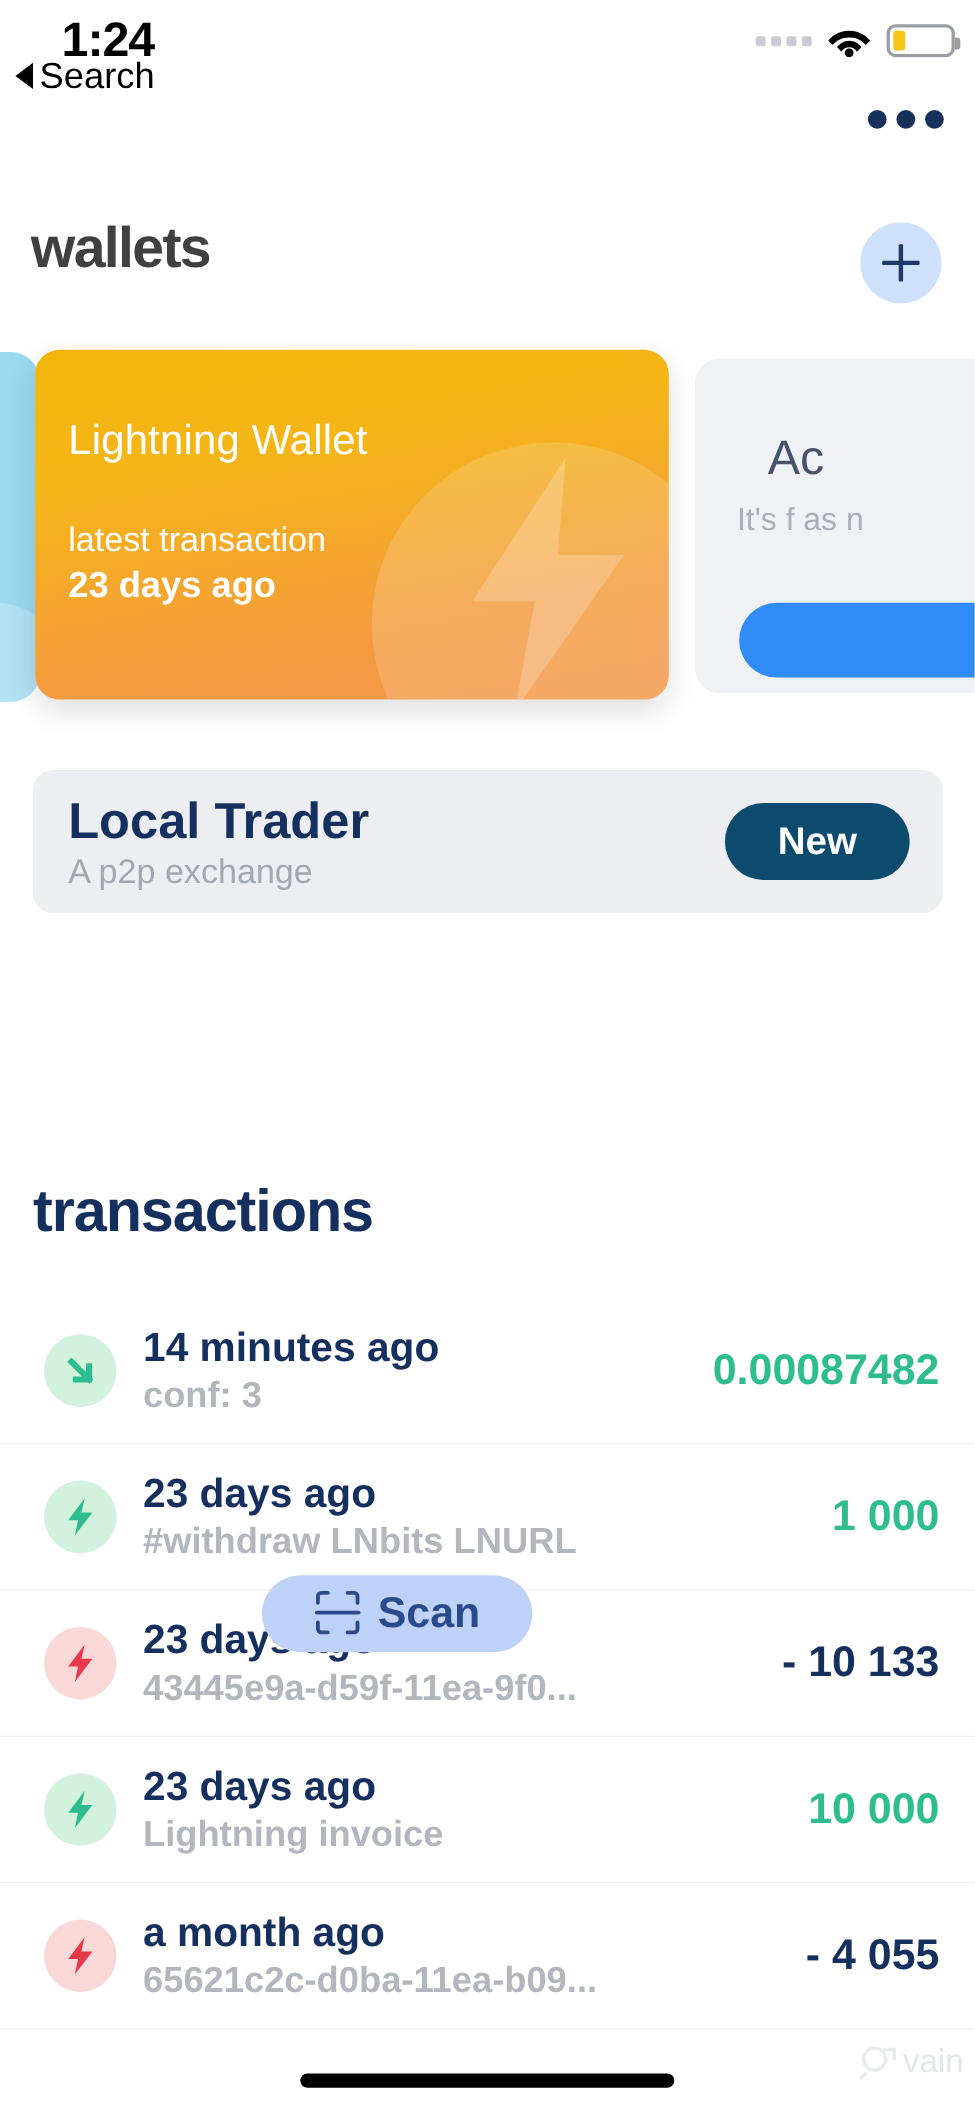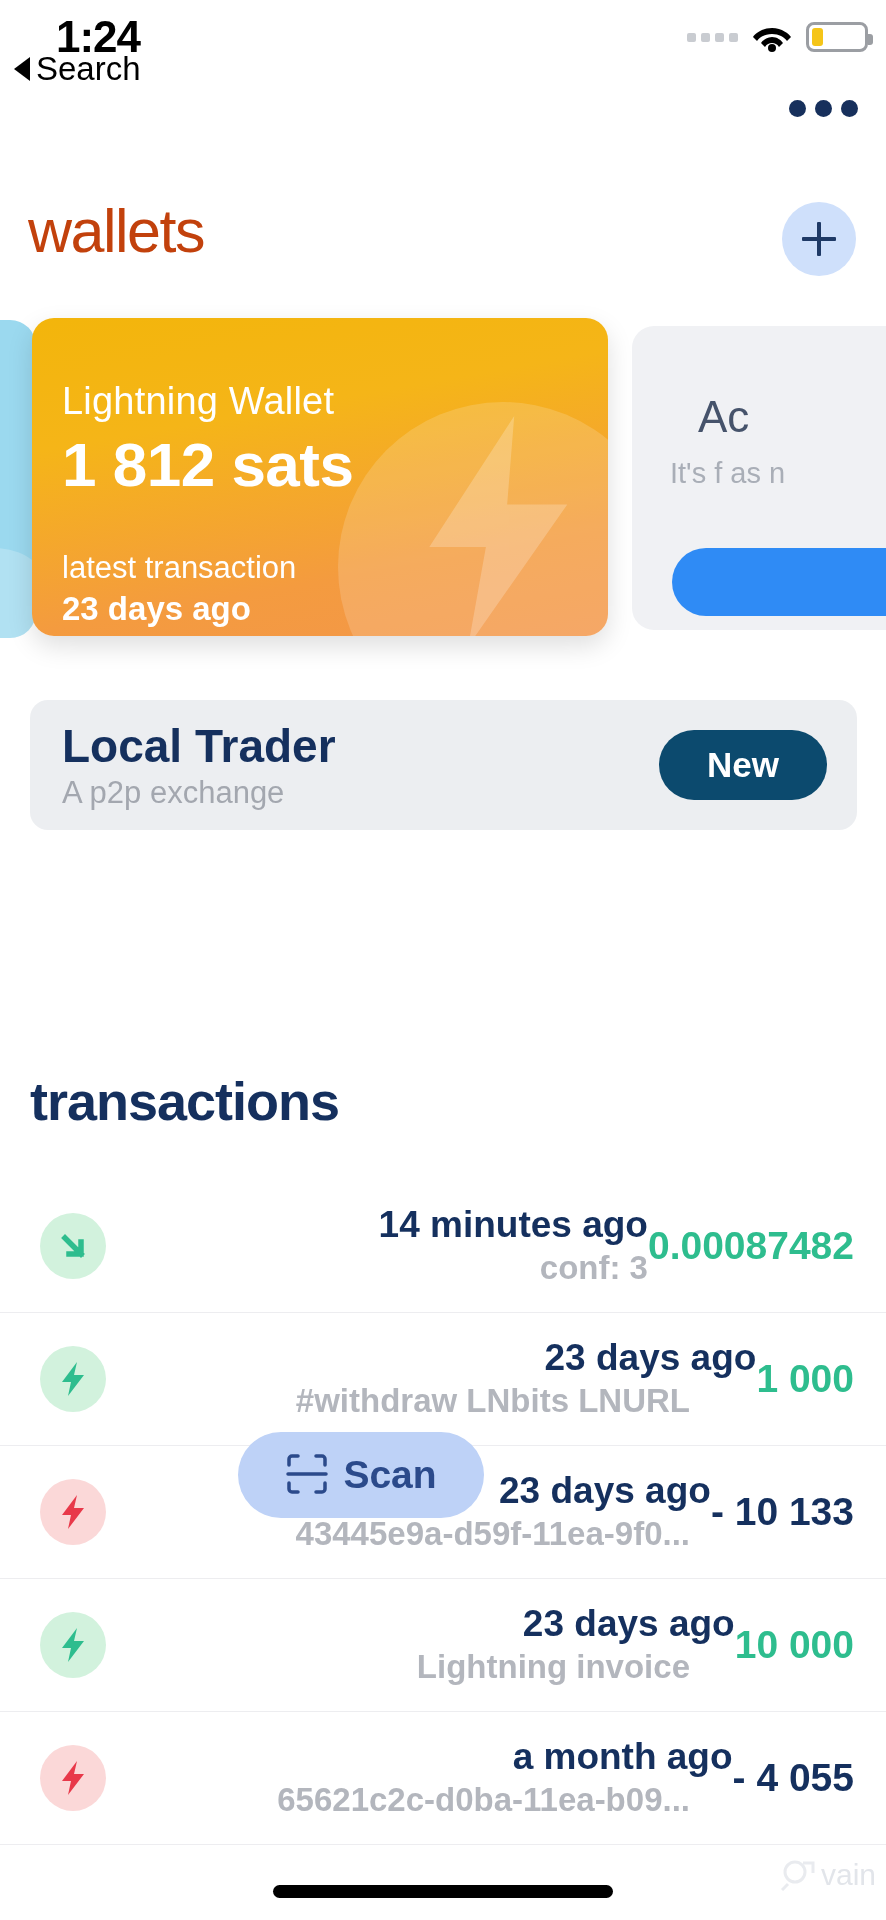--- a/index.html
+++ b/index.html
@@ -53,21 +53,21 @@
   
   .ellipsis {
     position:absolute; right:28px; top:100px;
     display:flex; gap:9px; align-items:center;
   }
   .ellipsis i { width:17px;height:17px;border-radius:50%;background:#17305c;display:block; }
 
   
   .page-title {
     position:absolute; left:28px; top:196px;
-    font-size:61px; font-weight:normal; color:#c2410c;
+    font-size:52px; font-weight:bold; color:#404040;
     letter-spacing:-1.5px;
   }
   .add-btn {
     position:absolute; right:30px; top:202px;
     width:74px;height:74px;border-radius:50%;
     background:#cfe0fb; display:flex; align-items:center; justify-content:center;
     border:none; cursor:pointer;
   }
   .add-btn .plus { position:relative; width:34px; height:34px; }
   .add-btn .plus::before, .add-btn .plus::after{
@@ -145,21 +145,21 @@
     color:#fff;font-size:35px;font-weight:bold;
     display:flex;align-items:center;justify-content:center;
     border:none; cursor:pointer;
   }
 
   
   .tx-header{
     position:absolute; left:30px; top:1070px;
     font-size:54px;font-weight:bold;color:#15305e; letter-spacing:-1px;
   }
-  .tx-list{ position:absolute; left:0; top:1180px; width:886px;text-align:right; }
+  .tx-list{ position:absolute; left:0; top:1180px; width:886px; }
   .tx-row{
     position:relative; height:133px; display:flex; align-items:center;
     border-bottom:1px solid #ededf0; cursor:pointer;
   }
   .tx-row:first-child{ border-top:none; }
   .tx-ico{
     width:66px;height:66px;border-radius:50%;
     margin-left:40px; flex:0 0 66px;
     display:flex;align-items:center;justify-content:center;
   }
@@ -174,21 +174,21 @@
   }
   .tx-amt{
     font-size:39px;font-weight:bold;margin-right:32px;white-space:nowrap;
   }
   .tx-amt.pos{ color:#2ebd8e; }
   .tx-amt.neg{ color:#15305e; }
 
   
   .scan-btn{
     position:absolute; left:238px; top:1432px;
-    width:246px;height:86px;border-radius:43px;
+    width:246px;height:70px;border-radius:43px;
     background:#bed2f7; display:flex;align-items:center;justify-content:center;
     gap:14px; border:none; cursor:pointer; z-index:20;
   }
   .scan-label{ font-size:39px;font-weight:bold;color:#2b4a8b; }
 
   
   .home-ind{
     position:absolute; left:50%; transform:translateX(-50%); bottom:22px;
     width:340px;height:13px;border-radius:7px;background:#000; z-index:30;
   }
@@ -247,21 +247,20 @@
       <span class="blob"></span>
     </div>
 
     <div class="wallet-card">
       <span class="circ"></span>
       <svg class="bolt" viewBox="0 0 100 130">
         <path d="M62 0 L14 74 L46 74 L36 130 L92 50 L58 50 Z" fill="#ffffff"></path>
       </svg>
       <div class="wc-inner">
         <div class="wc-name">Lightning Wallet</div>
-        <div class="wc-balance">1 812 sats</div>
         <div class="wc-latest-label">latest transaction</div>
         <div class="wc-latest-val">23 days ago</div>
       </div>
     </div>
 
     <div class="card-next">
       <div class="cn-title">Ac</div>
       <div class="cn-sub">It's f
 as n</div>
       <div class="cn-btn"></div>

